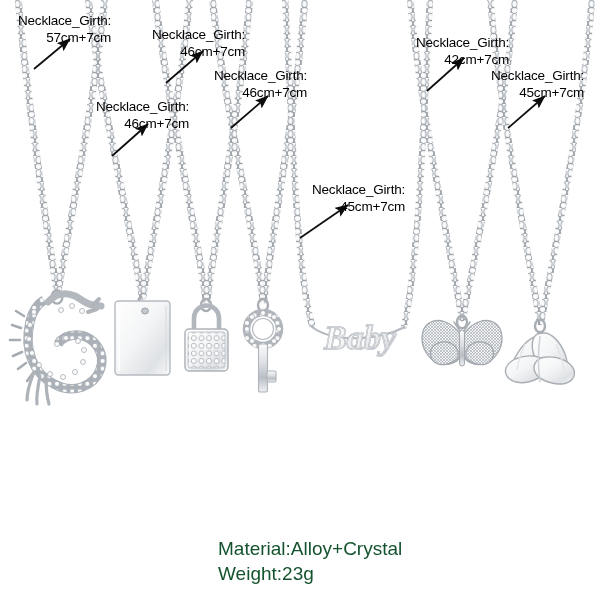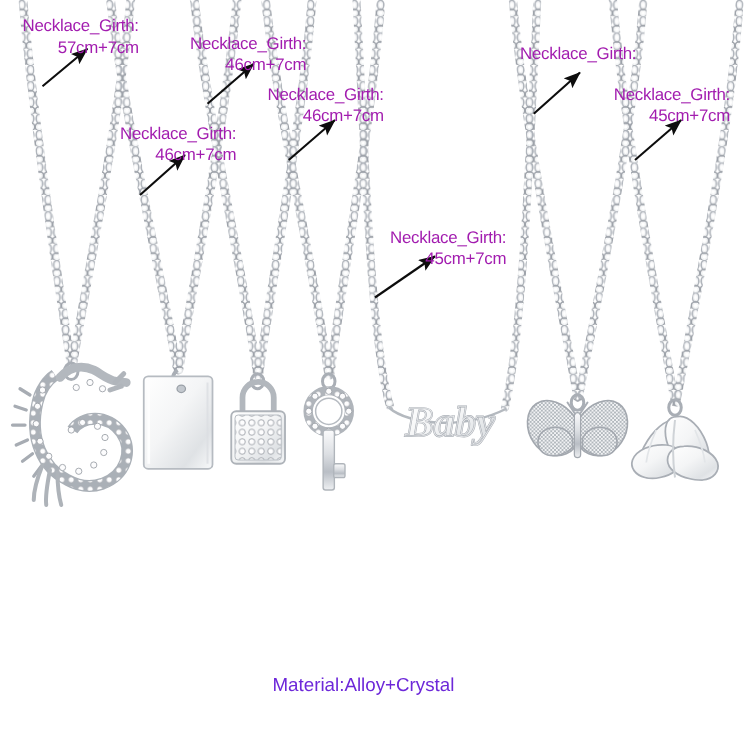--- a/index.html
+++ b/index.html
@@ -8,33 +8,33 @@
     background:#ffffff;
     font-family:"Liberation Sans",sans-serif;
     position:relative;overflow:hidden;
     -webkit-font-smoothing:antialiased;
   }
   #stage{position:absolute;inset:0;width:600px;height:600px;}
   #art{position:absolute;left:0;top:0;width:600px;height:600px;}
 
   .callout{
     position:absolute;
-    color:#a21caf;
+    color:#000000;
     font-size:13.5px;
     line-height:16.5px;
     white-space:nowrap;
     letter-spacing:-0.2px;
   }
   .callout .l2{display:block;text-align:right;}
 
   .spec{
     position:absolute;
     left:218px;top:536px;
-    color:#6d28d9;
-    font-size:15px;
+    color:#14532d;
+    font-size:19px;
     line-height:25px;
     white-space:nowrap;
   }
 </style>
 </head>
 <body>
 
 <div id="stage">
 
   <svg id="art" viewBox="0 0 600 600">
@@ -250,23 +250,25 @@
   <div class="callout" style="left:214px;top:68px;">
     <span>Necklace_Girth:</span>
     <span class="l2">46cm+7cm</span>
   </div>
   <div class="callout" style="left:312px;top:182px;">
     <span>Necklace_Girth:</span>
     <span class="l2">45cm+7cm</span>
   </div>
   <div class="callout" style="left:416px;top:35px;">
     <span>Necklace_Girth:</span>
+    <span class="l2">42cm+7cm</span>
   </div>
   <div class="callout" style="left:491px;top:68px;">
     <span>Necklace_Girth:</span>
     <span class="l2">45cm+7cm</span>
   </div>
 
   <div class="spec">
     <div>Material:Alloy+Crystal</div>
+    <div>Weight:23g</div>
   </div>
 
 </div>
 
 </body></html>

